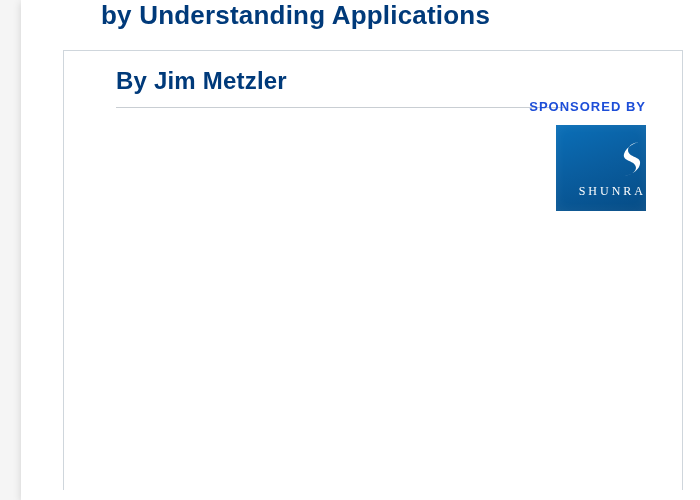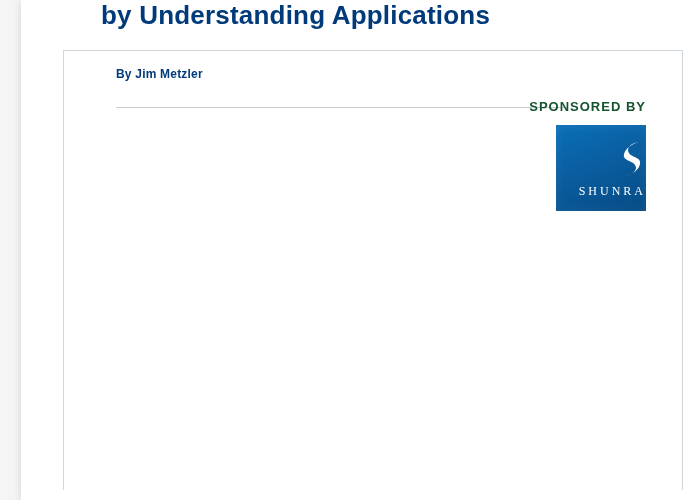--- a/index.html
+++ b/index.html
@@ -41,42 +41,42 @@
       border: 1px solid #cfd6dc;
       border-bottom: none;
       background: #ffffff;
     }
     .byline {
       position: absolute;
       left: 52px;
       top: 16px;
       font-family: "Arial Narrow", Arial, sans-serif;
       font-stretch: condensed;
-      font-size: 12px;
+      font-size: 24px;
       font-weight: 700;
       color: #003a7a;
       letter-spacing: 0.2px;
     }
     .hr-line {
       position: absolute;
       left: 52px;
       top: 56px;
       width: 448px;
       height: 0;
       border-top: 1px solid #c9ced3;
     }
     .sponsored {
       position: absolute;
       right: 36px;
       top: 48px;
       font-family: Arial, sans-serif;
       font-size: 13px;
       font-weight: 700;
       letter-spacing: 1px;
-      color: #14532d;
+      color: #1d4ed8;
     }
     .sponsor-logo {
       position: absolute;
       right: 36px;
       top: 74px;
       width: 90px;
       height: 86px;
       background: linear-gradient(160deg, #0a6fb8 0%, #0a5ea0 45%, #054b85 100%);
       display: flex;
       flex-direction: column;

